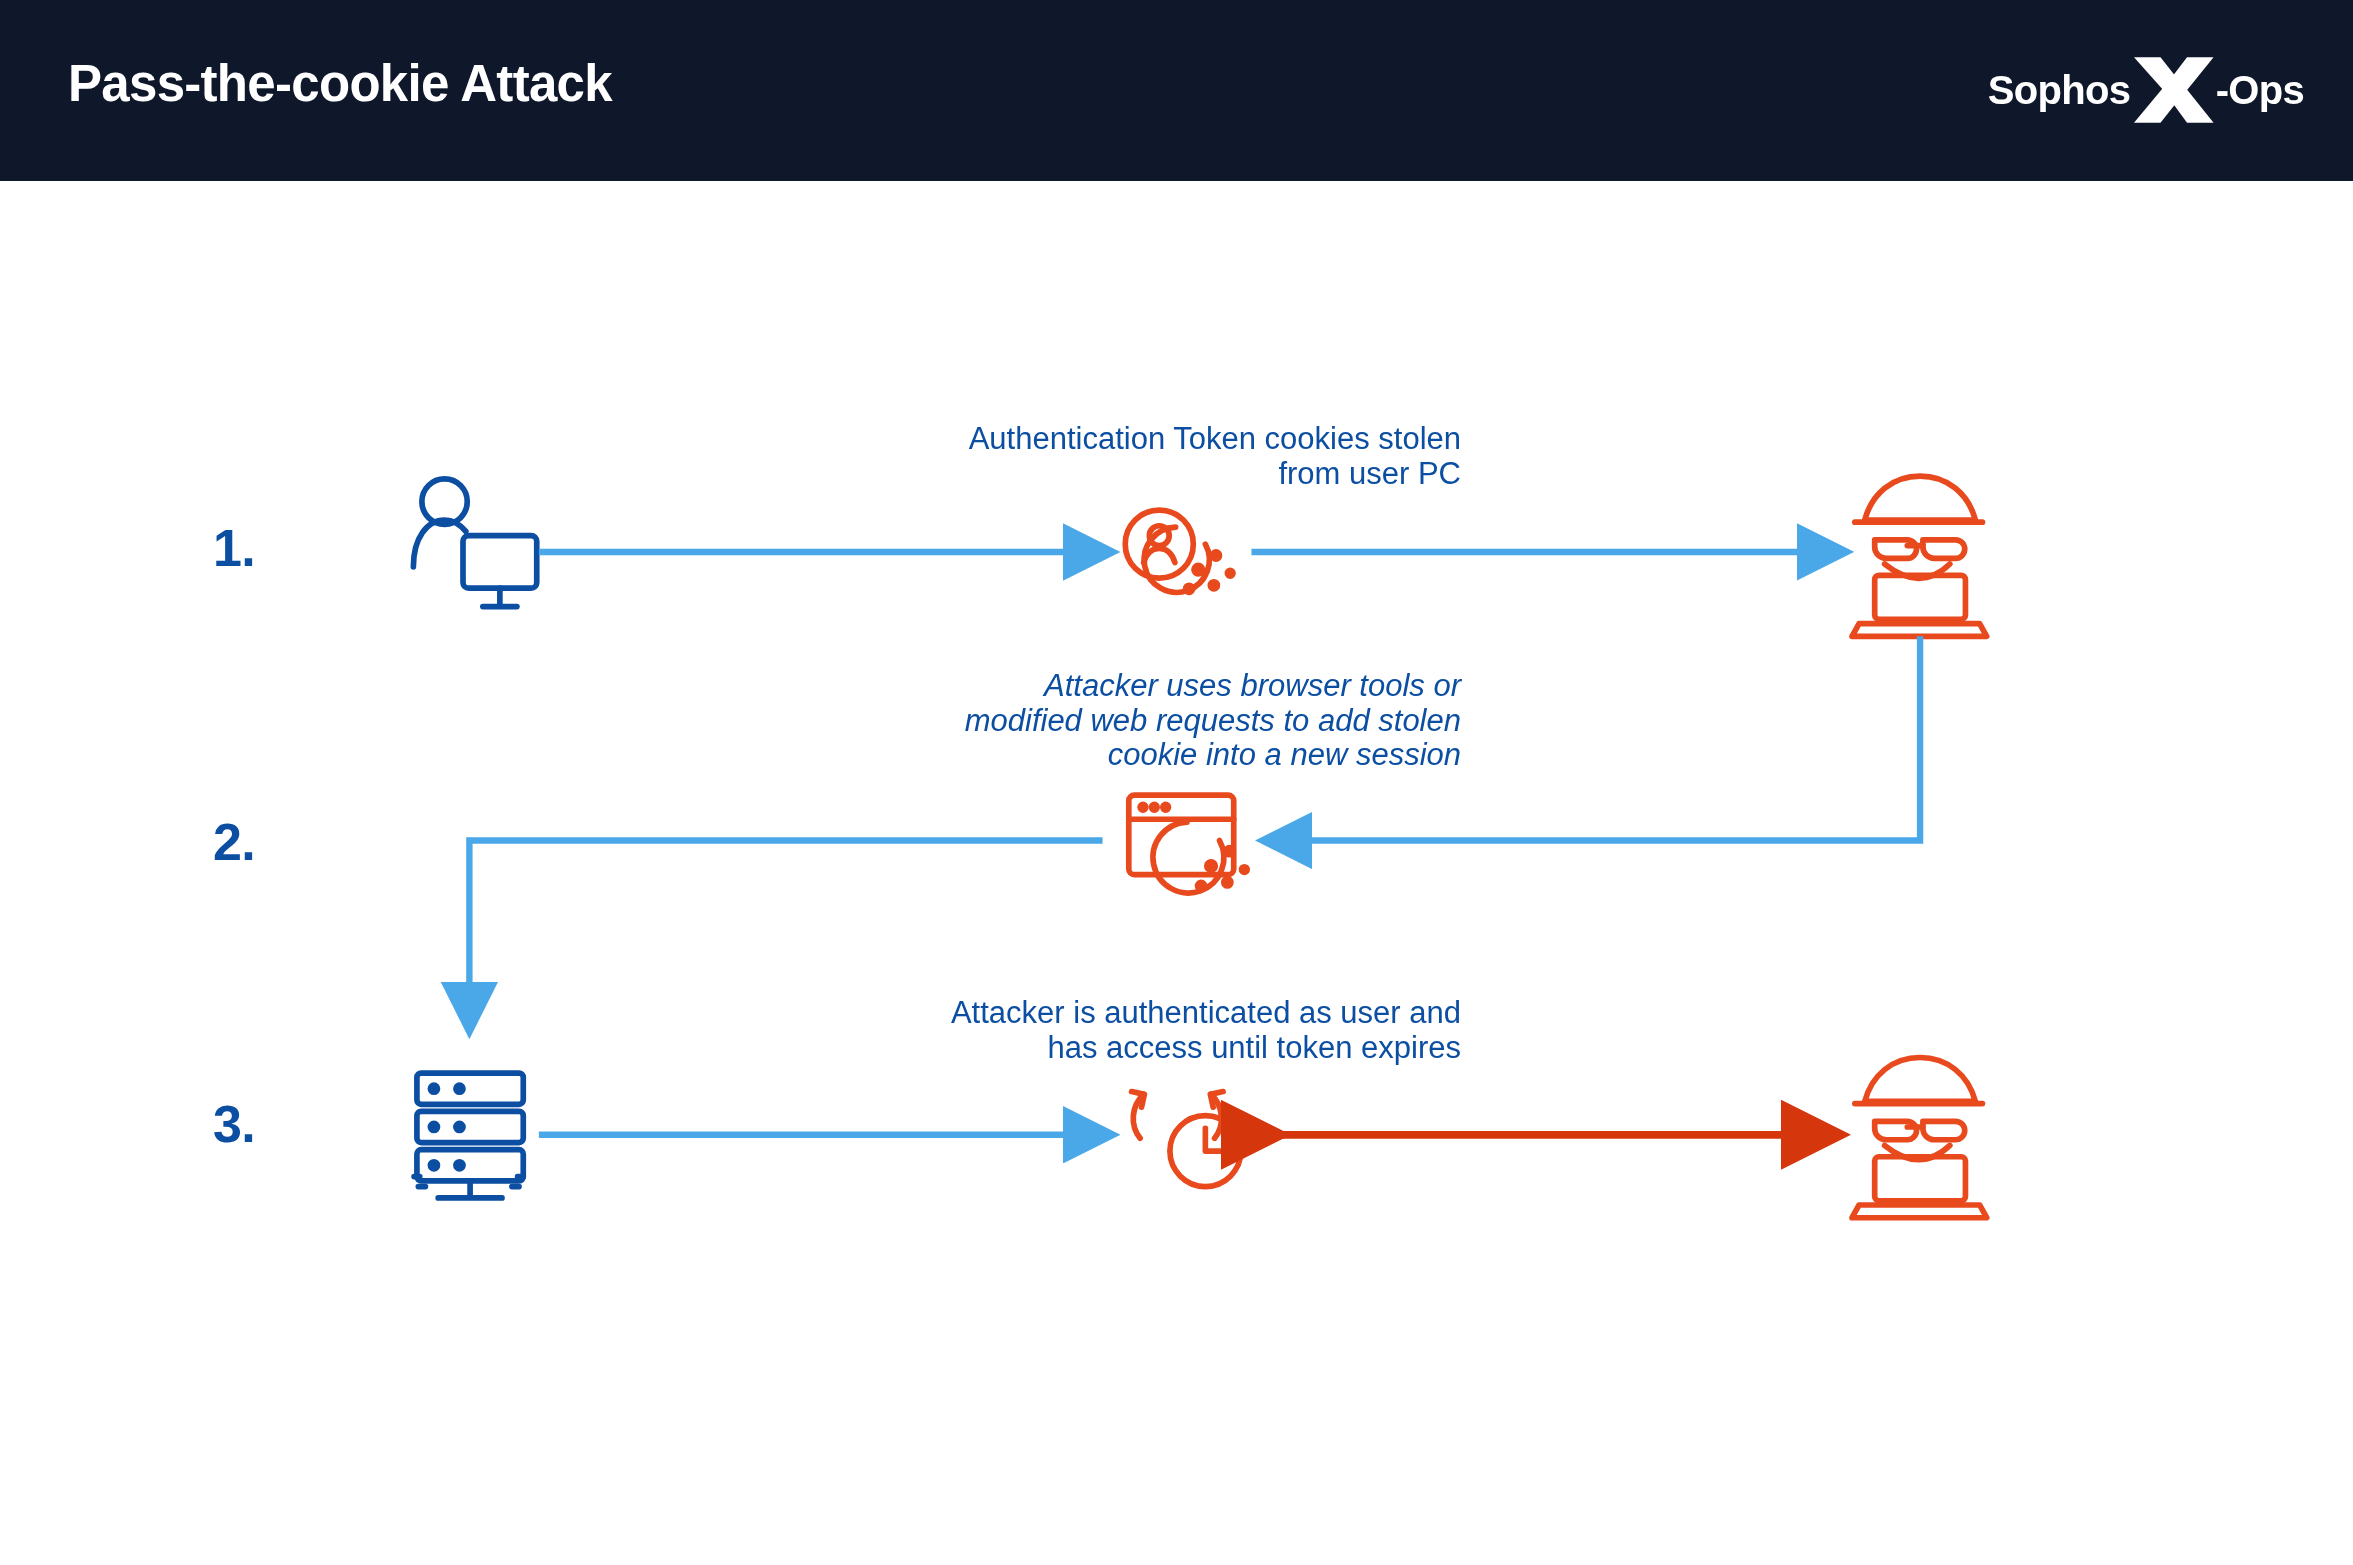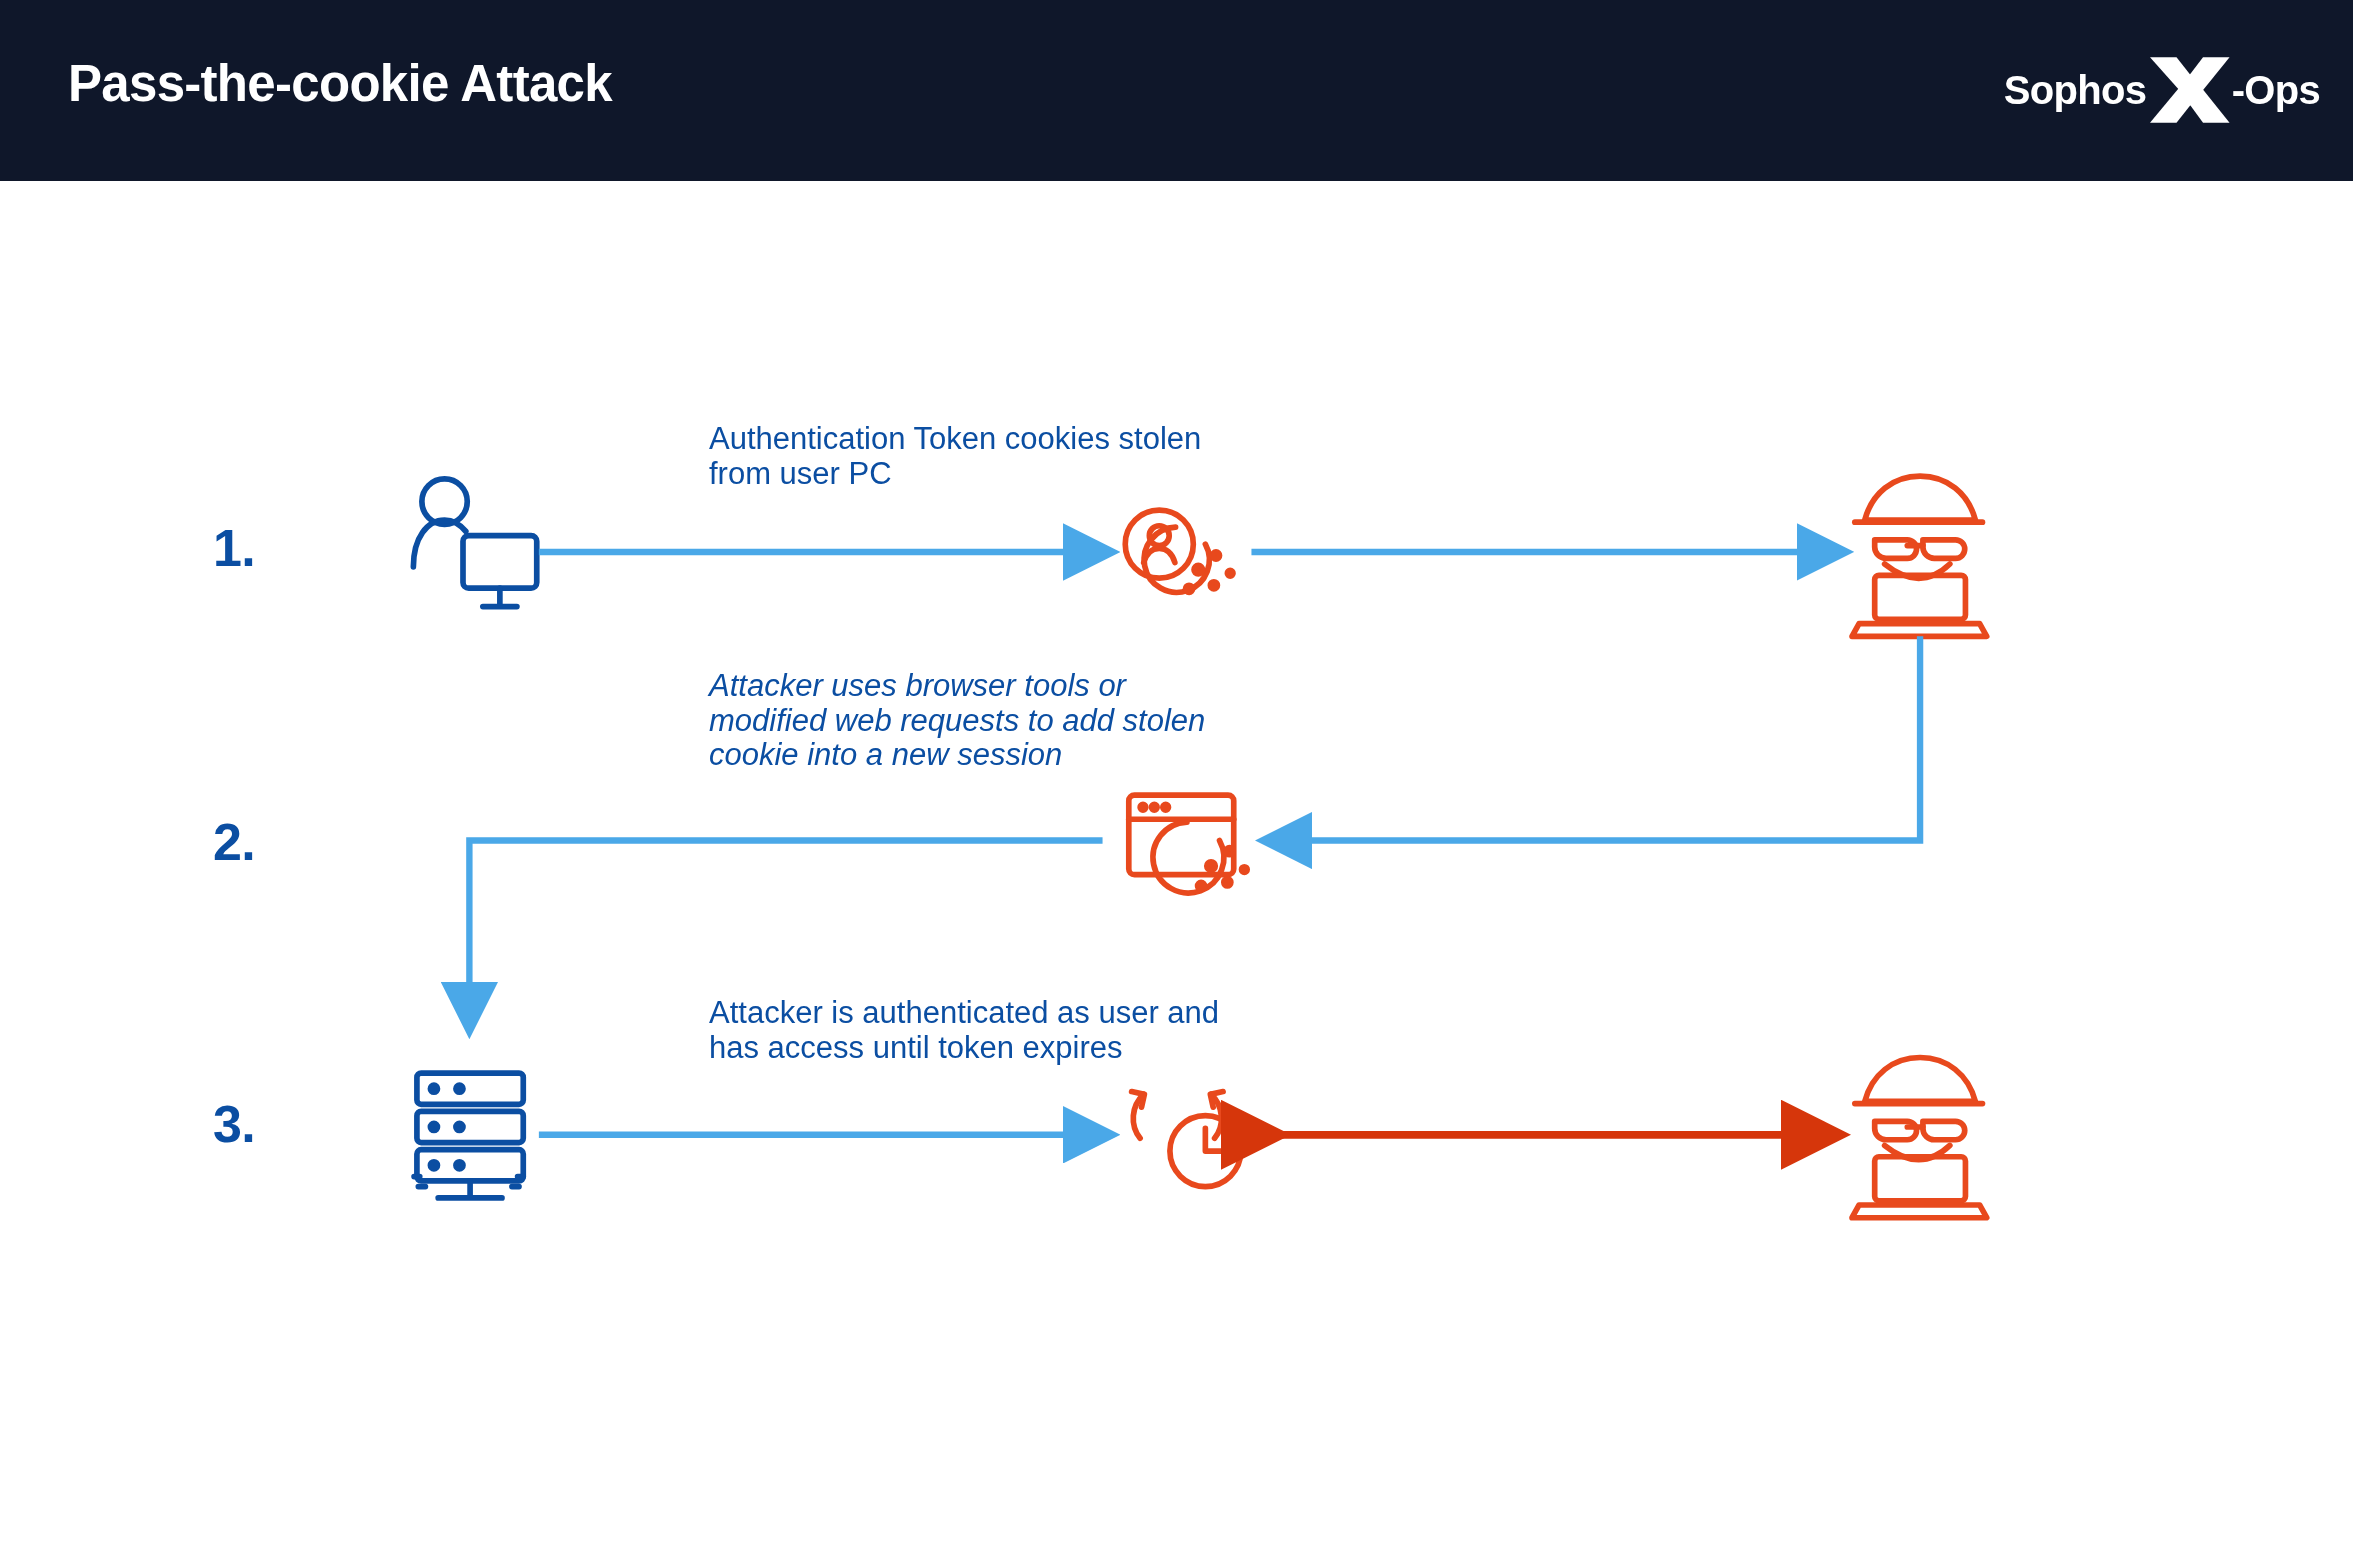--- a/index.html
+++ b/index.html
@@ -29,21 +29,21 @@
     left: 68px;
     top: 54px;
     font-size: 51px;
     font-weight: bold;
     color: #ffffff;
     letter-spacing: -0.7px;
     white-space: nowrap;
   }
   .logo {
     position: absolute;
-    right: 34px;
+    right: 50px;
     top: 51px;
     height: 78px;
     display: flex;
     align-items: center;
     color: #ffffff;
   }
   .logo-text {
     font-size: 40px;
     font-weight: bold;
     letter-spacing: -0.7px;
@@ -80,21 +80,21 @@
     color: #0b4ea2;
     letter-spacing: -0.7px;
   }
   .step-num.s1 { left: 213px; top: 337px; }
   .step-num.s2 { left: 213px; top: 631px; }
   .step-num.s3 { left: 213px; top: 913px; }
 
   
   .caption {
     position: absolute;
-    text-align: left;
+    text-align: right;
     color: #0b4ea2;
     font-size: 31px;
     line-height: 1.12;
     white-space: pre-line;
   }
   .caption.c1 { left: 709px; top: 241px; width: 752px; }
   .caption.c2 { left: 709px; top: 488px; width: 752px; font-style: italic; }
   .caption.c3 { left: 709px; top: 815px; width: 752px; }
 </style>
 </head>

